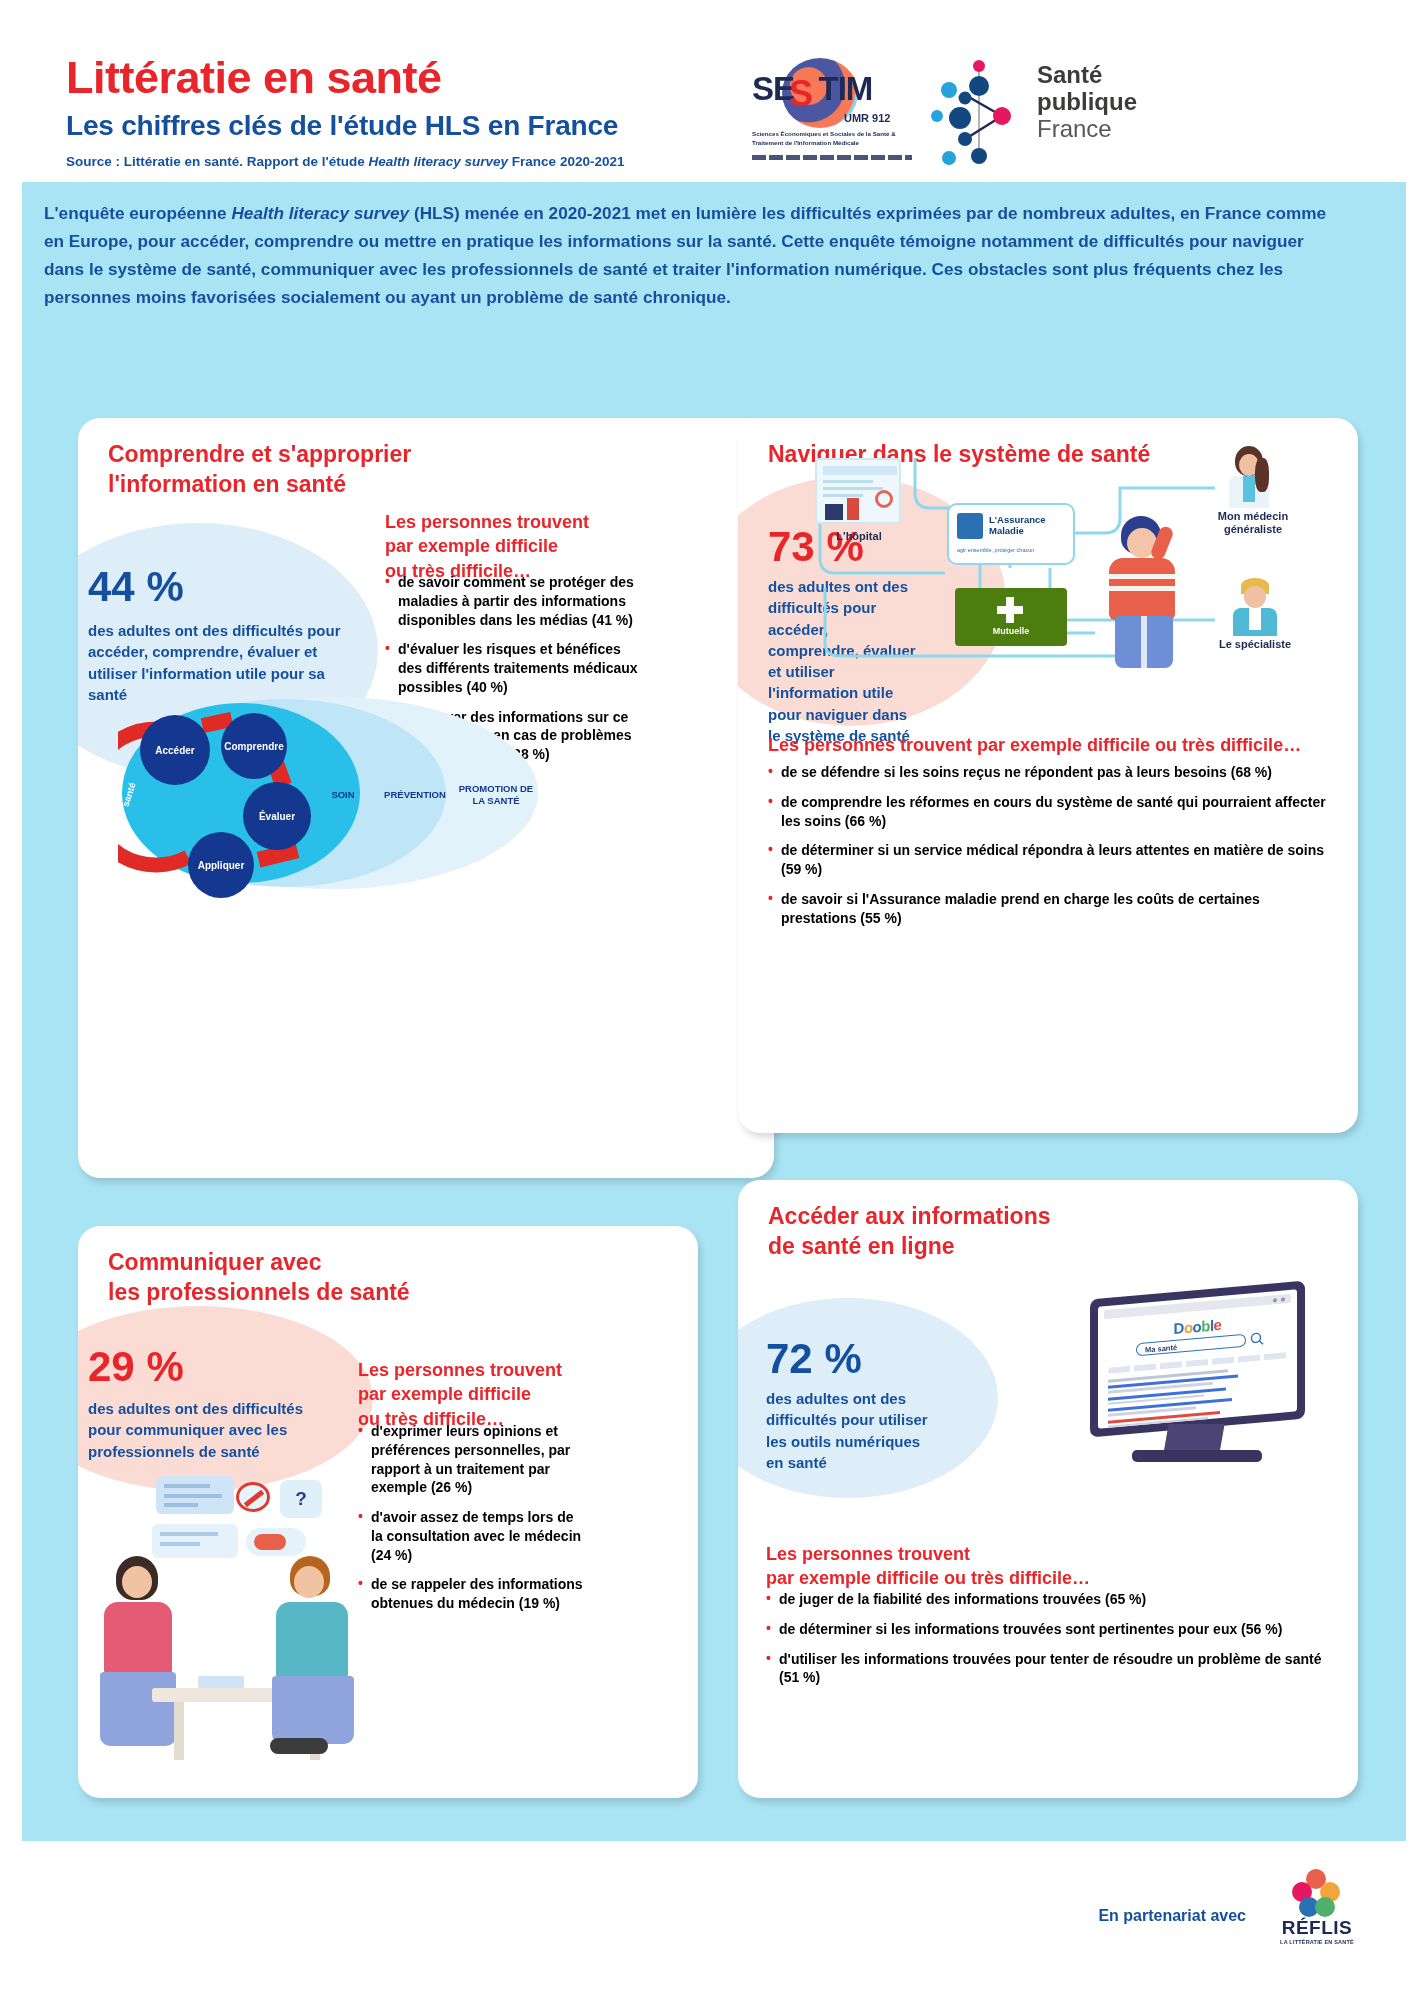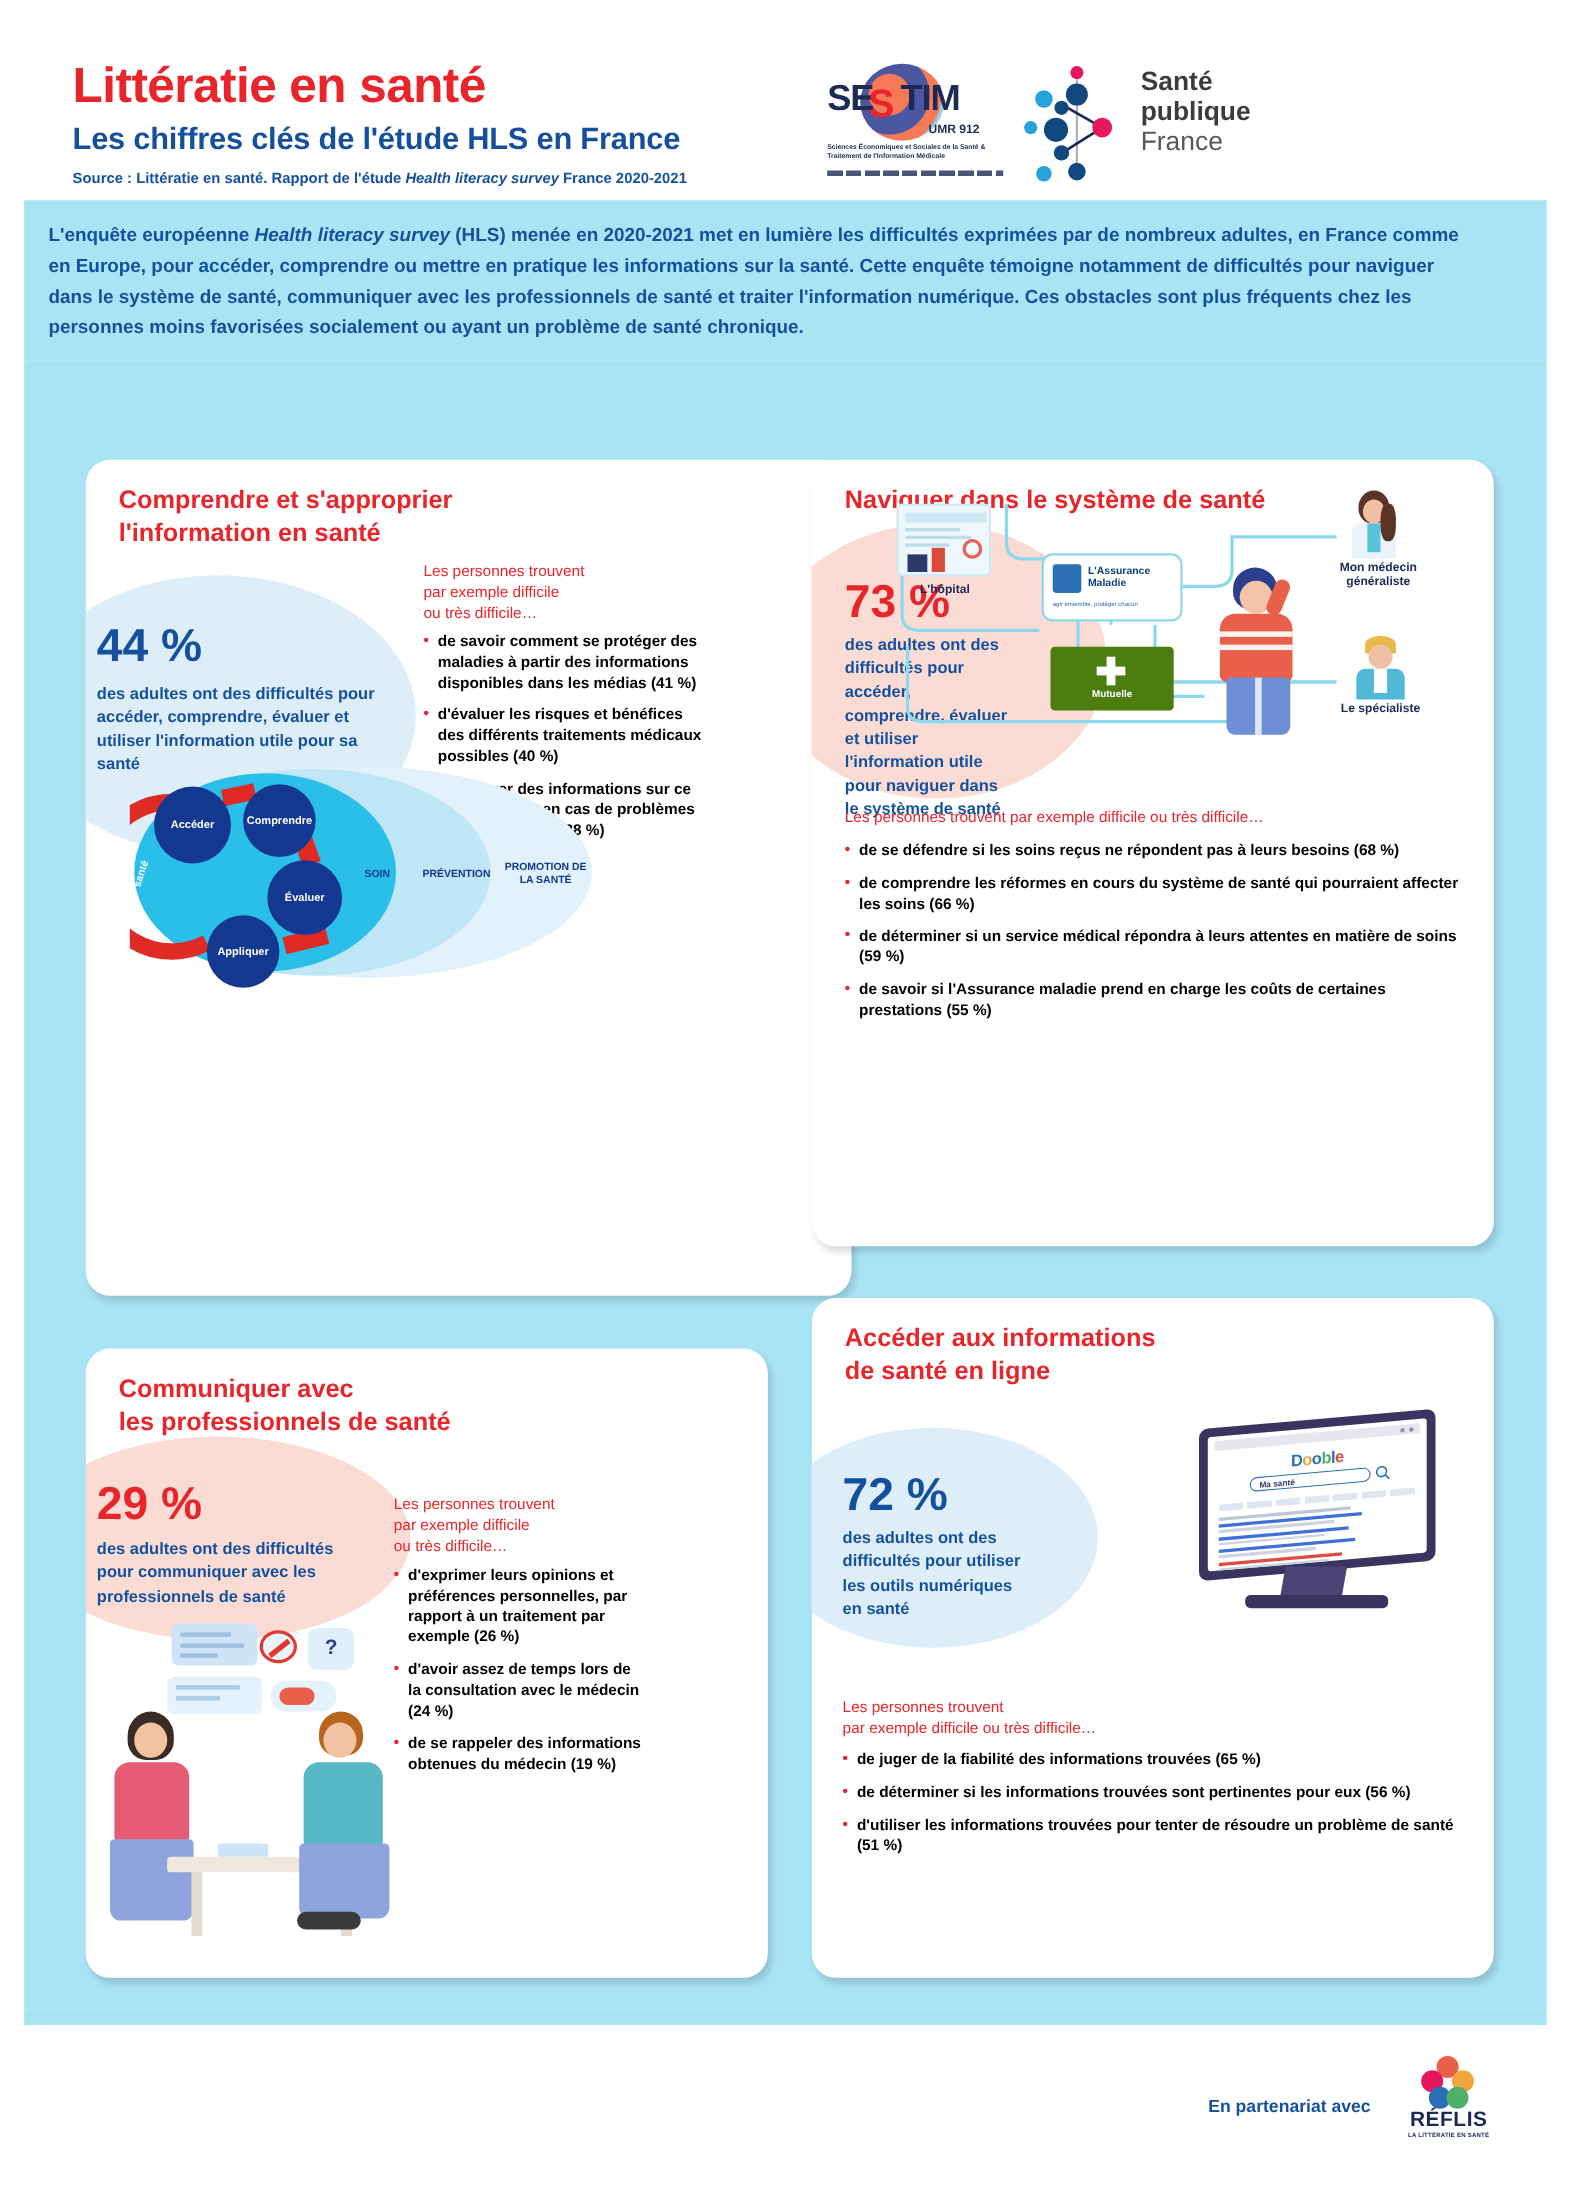--- a/index.html
+++ b/index.html
@@ -111,21 +111,21 @@
   .statnum {
     position: absolute; font-size: 42px; font-weight: bold; line-height: 1;
   }
   .statnum.blue { color: #15509e; }
   .statnum.red  { color: #e8252a; }
   .stattxt {
     position: absolute; font-size: 15px; font-weight: bold;
     color: #15509e; line-height: 1.42;
   }
   .lead {
-    position: absolute; font-size: 14px; font-weight: normal;
+    position: absolute; font-size: 18px; font-weight: bold;
     color: #e8252a; line-height: 1.36;
   }
   ul.bullets {
     position: absolute; list-style: none;
     font-size: 14px; font-weight: bold; color: #000000;
   }
   ul.bullets li {
     position: relative; padding-left: 13px; margin-bottom: 11px;
     line-height: 1.34;
   }

